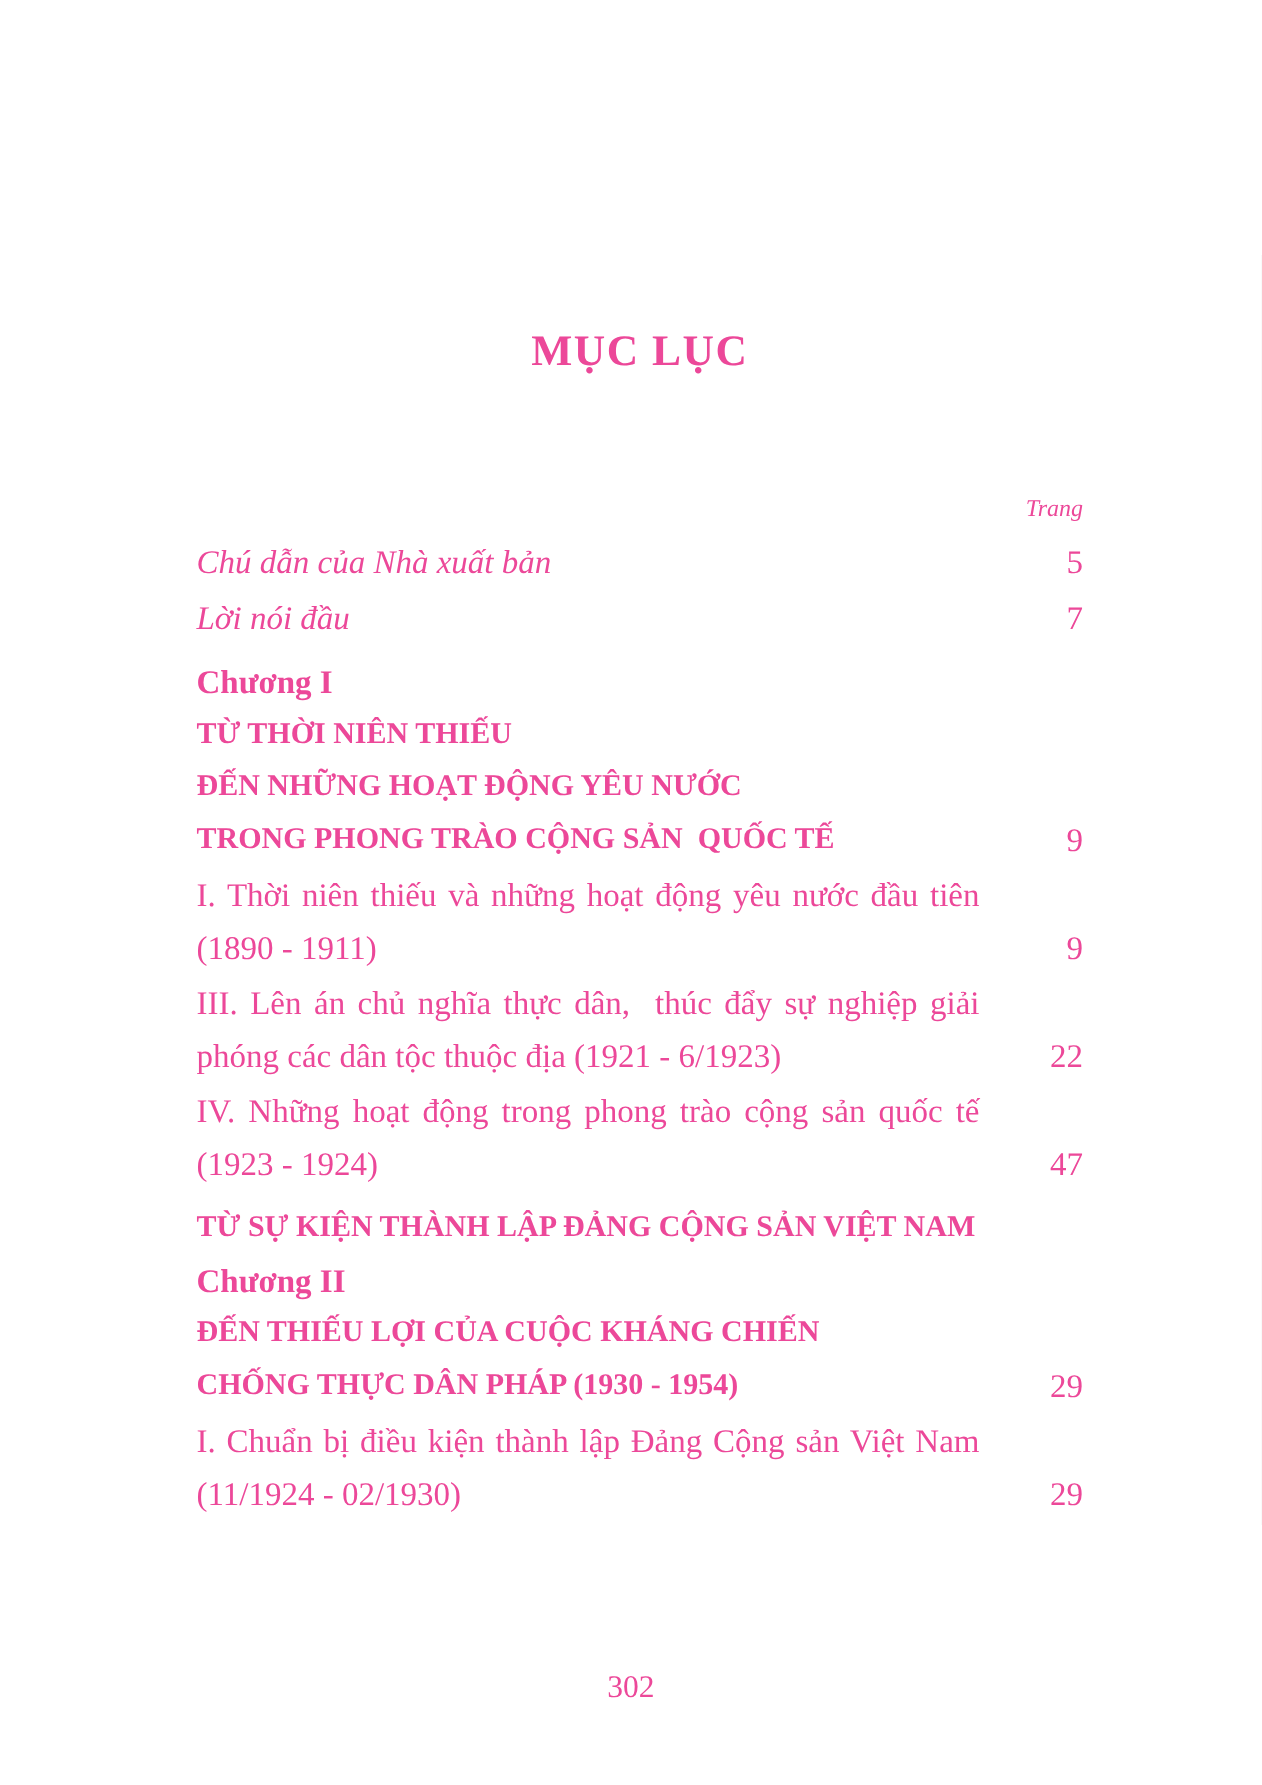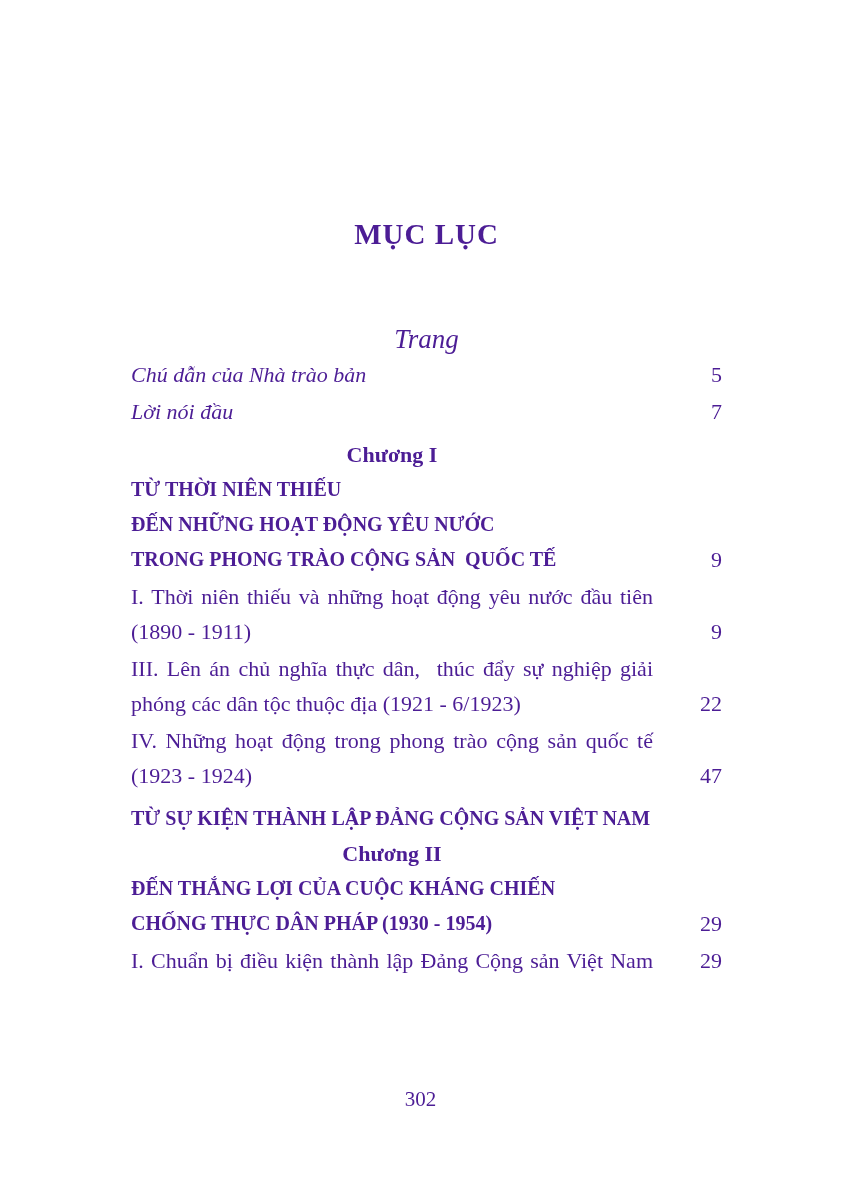--- a/index.html
+++ b/index.html
@@ -2,21 +2,21 @@
 <html><head>
 <meta charset="utf-8">
 <style>
   html,body { margin:0; padding:0; }
   body { background:#e8e8e8; }
   .page {
     position: relative;
     width: 841px; height: 1190px;
     margin: 0 auto;
     background: #ffffff;
-    color: #4c1d95;
+    color: #ec4899;
     font-family: "Liberation Serif", "DejaVu Serif", serif;
     overflow: hidden;
   }
   .title {
     position: absolute;
     top: 219px; left: 131px; width: 591px;
     text-align: center;
     font-size: 29px; font-weight: 700;
     letter-spacing: 1px;
     line-height: 30px;
@@ -27,64 +27,64 @@
   }
   .row, .chapter { position: relative; width: 591px; }
   .line {
     width: 522px;
     font-size: 22px;
     line-height: 35px;
     white-space: pre-wrap;
   }
   .trang {
     width: 591px;
-    text-align: center;
+    text-align: right;
     font-style: italic;
-    font-size: 27px;
+    font-size: 16px;
   }
   .fm-label { font-style: italic; }
   .entry { margin-bottom: 2px; }
   .justify { text-align: justify; text-align-last: justify; text-justify: inter-word; }
   .chapter { margin-top: 8px; margin-bottom: 2px; }
-  .ch-label { font-weight: 700; text-align: center; }
+  .ch-label { font-weight: 700; text-align: left; }
   .ch-title {
     font-weight: 700;
     text-align: left;
     font-size: 20px;
     white-space: pre;
   }
   .pagenum {
     position: absolute;
     right: 0; bottom: 0;
     font-size: 22px;
     line-height: 35px;
     font-style: normal;
   }
   .footer {
     position: absolute;
-    top: 1087px; left: 0; width: 841px;
+    top: 1112px; left: 0; width: 841px;
     text-align: center;
     font-size: 21px;
     line-height: 24px;
   }
 </style>
 </head>
 <body>
 
 <div class="page">
 
   <div class="title">MỤC LỤC</div>
 
   <div class="toc">
     <div class="row">
       <div class="line trang">Trang</div>
     </div>
 
   <div class="row entry">
-        <div class="line fm-label">Chú dẫn của Nhà trào bản</div>
+        <div class="line fm-label">Chú dẫn của Nhà xuất bản</div>
         <div class="pagenum">5</div>
       </div>
       <div class="row entry">
         <div class="line fm-label">Lời nói đầu</div>
         <div class="pagenum">7</div>
       </div>
       <div class="chapter">
         <div class="line ch-label">Chương I</div>
         <div class="line ch-title">TỪ THỜI NIÊN THIẾU</div>
         <div class="line ch-title">ĐẾN NHỮNG HOẠT ĐỘNG YÊU NƯỚC</div>
@@ -102,25 +102,26 @@
         <div class="pagenum">22</div>
       </div>
       <div class="row entry">
         <div class="line entry-line justify">IV. Những hoạt động trong phong trào cộng sản quốc tế</div>
         <div class="line entry-line">(1923 - 1924)</div>
         <div class="pagenum">47</div>
       </div>
       <div class="chapter">
         <div class="line ch-title">TỪ SỰ KIỆN THÀNH LẬP ĐẢNG CỘNG SẢN VIỆT NAM</div>
         <div class="line ch-label">Chương II</div>
-        <div class="line ch-title">ĐẾN THẮNG LỢI CỦA CUỘC KHÁNG CHIẾN</div>
+        <div class="line ch-title">ĐẾN THIẾU LỢI CỦA CUỘC KHÁNG CHIẾN</div>
         <div class="line ch-title">CHỐNG THỰC DÂN PHÁP (1930 - 1954)</div>
         <div class="pagenum">29</div>
       </div>
       <div class="row entry">
         <div class="line entry-line justify">I. Chuẩn bị điều kiện thành lập Đảng Cộng sản Việt Nam</div>
+        <div class="line entry-line">(11/1924 - 02/1930)</div>
         <div class="pagenum">29</div>
       </div>
     </div>
 
   <div class="footer">302</div>
 
 </div>
 
 </body></html>

